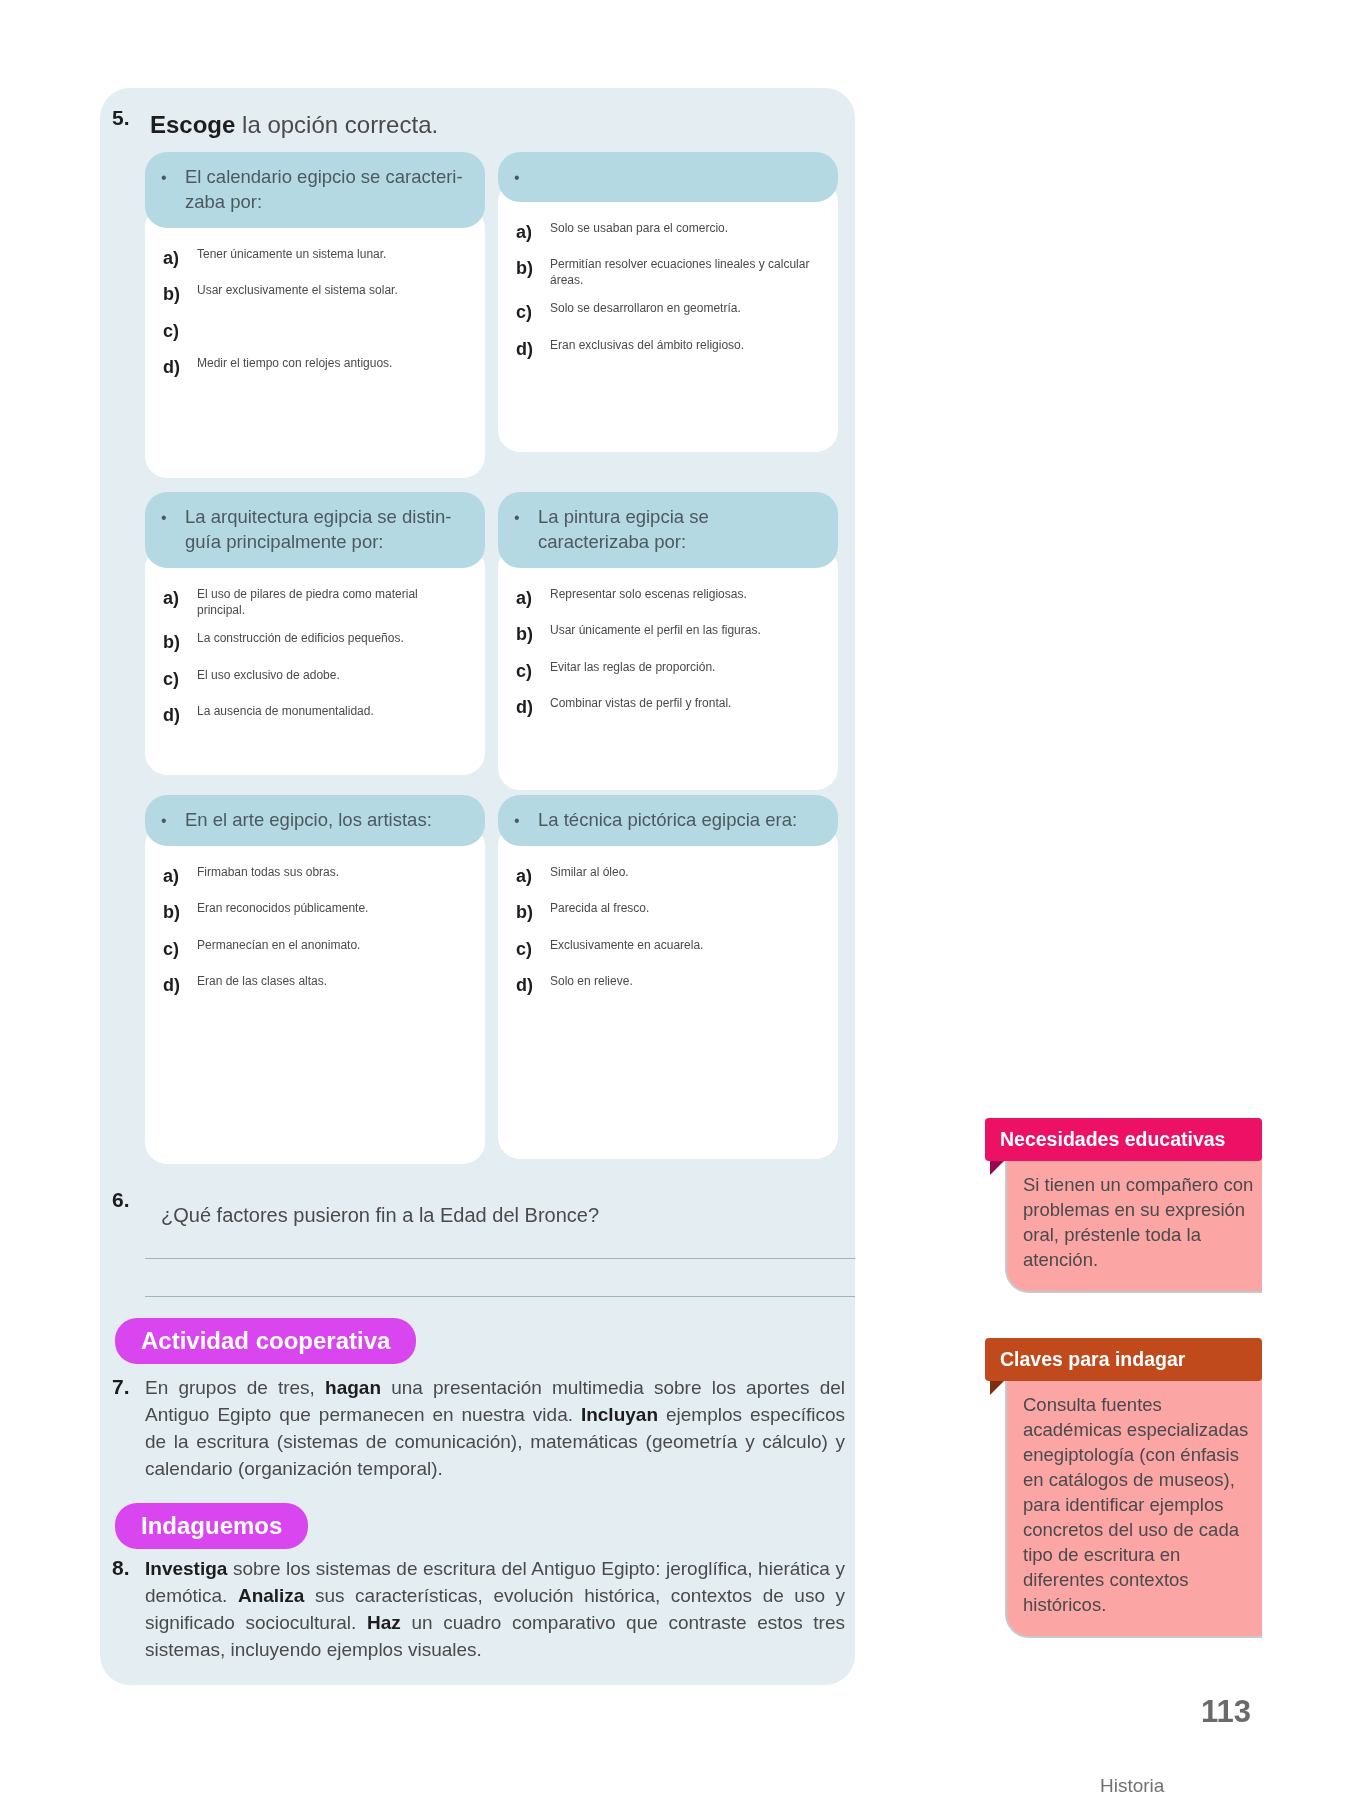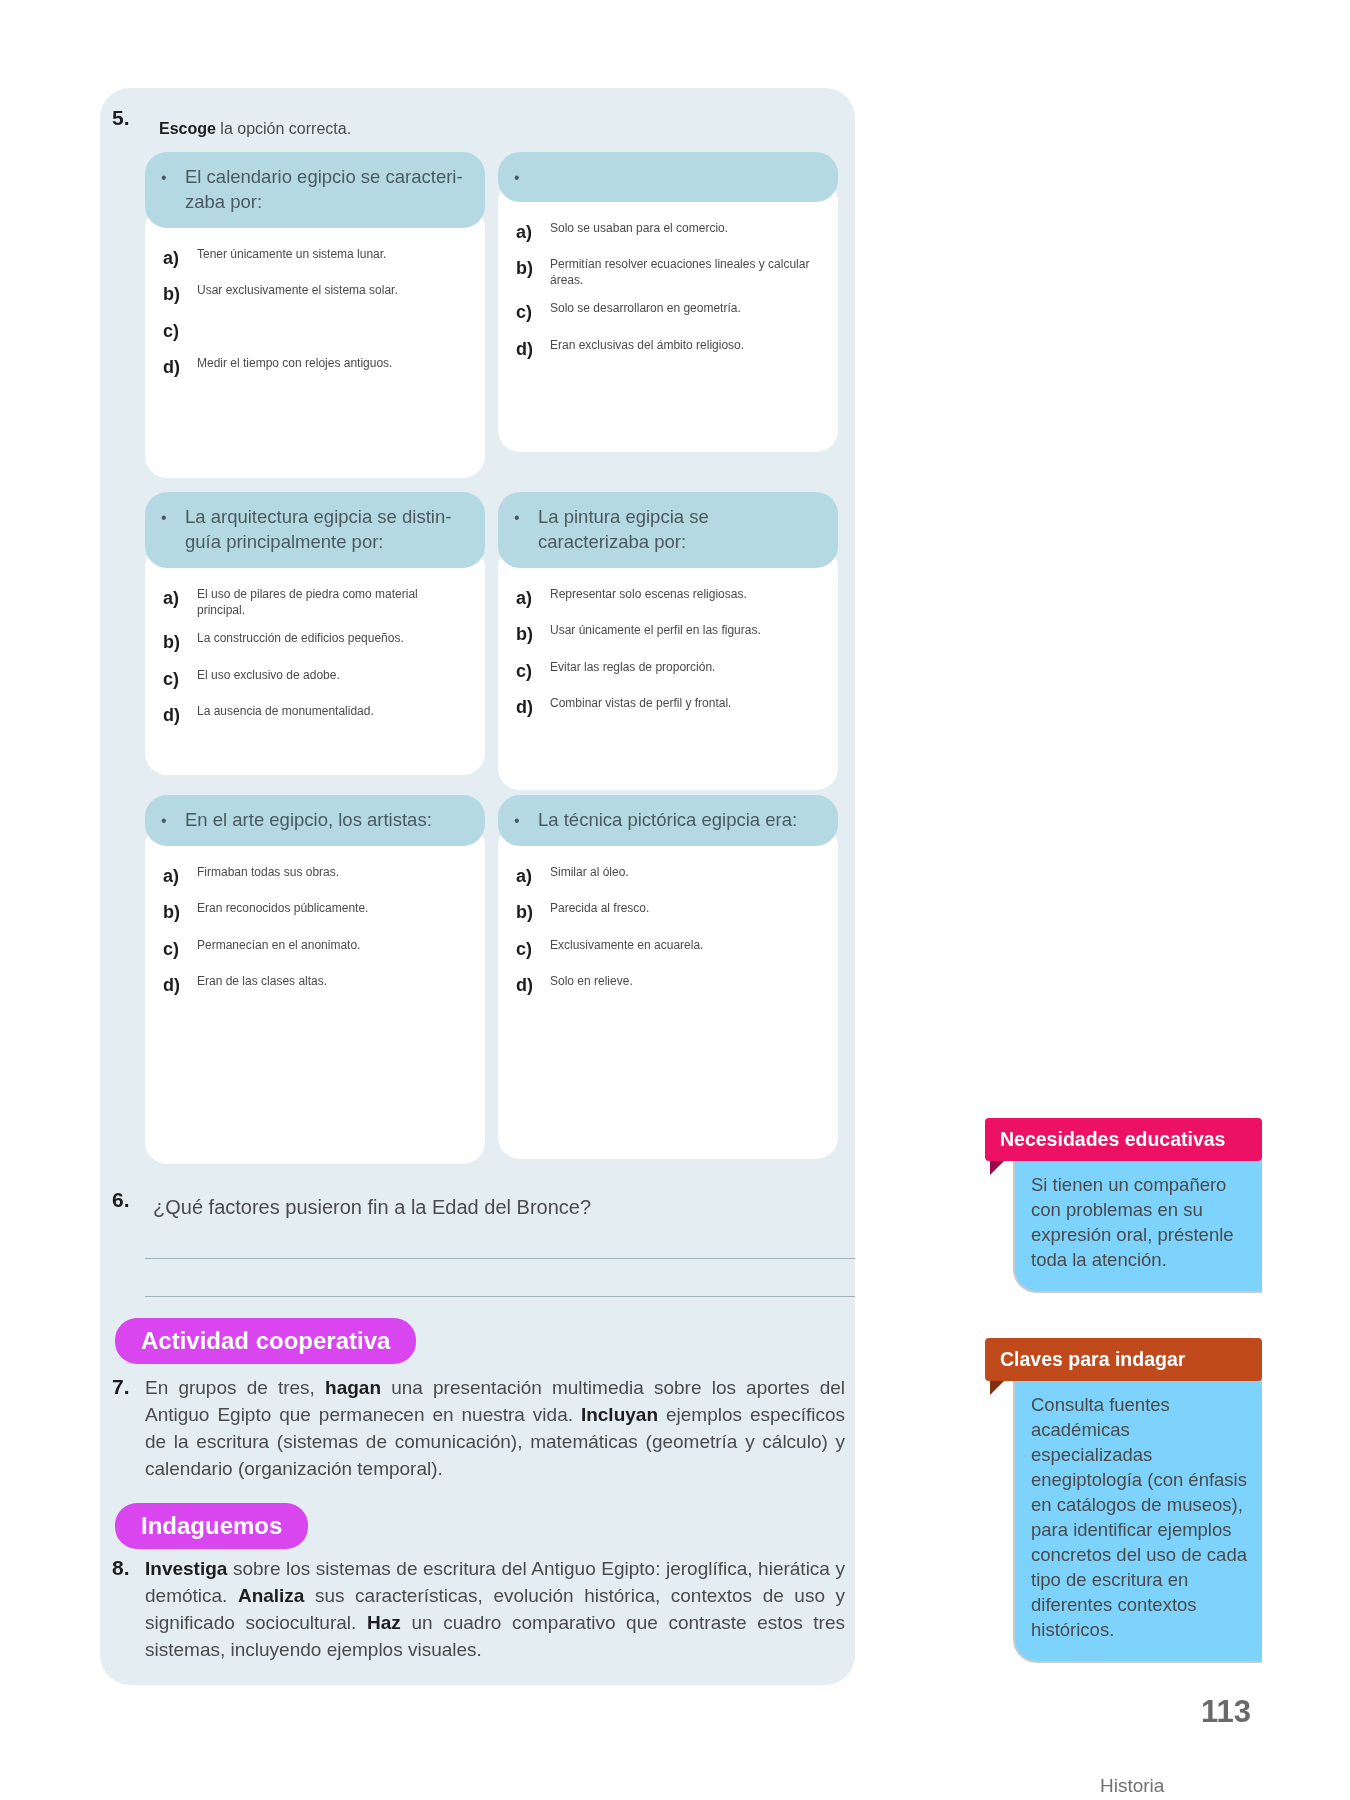--- a/index.html
+++ b/index.html
@@ -5,58 +5,58 @@
   html,body{margin:0;padding:0;background:#ffffff;}
   body{font-family:"Liberation Sans", sans-serif; color:#4a4a4c;}
   .page{position:relative;width:1350px;height:1800px;background:#ffffff;overflow:hidden;}
 
   
   .panel{position:absolute;left:100px;top:88px;width:755px;height:1597px;
          background:#e4eef2;border-radius:30px;}
 
   .qhead{position:absolute;left:12px;top:18px;display:flex;width:720px;}
   .qnum{font-weight:bold;color:#1d1d1f;font-size:21px;width:33px;flex:0 0 33px;}
-  .qhead .qtext{margin:14px;font-size:16px;color:#4a4a4c;}
+  .qhead .qtext{margin:5px;font-size:24px;color:#4a4a4c;}
   .qhead b{color:#1d1d1f;}
 
   .block{position:absolute;width:340px;}
   .bubble{position:relative;z-index:2;background:#b4d9e2;border-radius:22px;
           padding:13px 14px 13px 16px;display:flex;align-items:flex-start;}
   .bullet{flex:0 0 24px;color:#4c5960;font-size:16px;line-height:1.35;padding-top:2px;}
   .bubble-text{font-size:18.5px;line-height:1.35;color:#4c5960;}
   .card{position:relative;z-index:1;background:#ffffff;border-radius:22px;
         margin-top:-22px;padding:40px 18px 20px 18px;box-sizing:border-box;}
   .opt{display:flex;margin-bottom:12px;}
   .opt:last-child{margin-bottom:0;}
   .letter{flex:0 0 34px;font-weight:bold;color:#1d1d1f;font-size:18px;line-height:1.35;}
   .otext{font-size:12px;line-height:1.35;color:#4a4a4c;}
 
   .q6row{position:absolute;left:12px;top:1100px;display:flex;width:730px;}
-  .q6row .qtext{margin:8px;font-size:20px;color:#4a4a4c;}
+  .q6row .qtext{margin:16px;font-size:20px;color:#4a4a4c;}
   .answer-line{position:absolute;left:45px;width:710px;height:0;
                border-top:1.5px solid #9fb3ba;}
 
   .pill{position:absolute;left:15px;background:#d946ef;color:#ffffff;font-weight:bold;
         font-size:24px;padding:9px 26px;border-radius:22px;display:inline-block;}
 
   .qpara{position:absolute;left:12px;display:flex;width:733px;}
   .qpara p{margin:0;font-size:19px;line-height:1.42;text-align:justify;width:700px;color:#4a4a4c;}
   .qpara b{color:#1d1d1f;}
 
   
   .callout{position:absolute;width:277px;}
   .co-header{position:relative;z-index:2;color:#ffffff;font-weight:bold;font-size:19.5px;
              padding:10px 15px;border-radius:4px;box-sizing:border-box;}
   .co-header::after{content:"";position:absolute;left:5px;top:100%;width:0;height:0;
              border-top:14px solid transparent;border-right:14px solid transparent;}
   .pink .co-header{background:#ec1164;}
   .pink .co-header::after{border-top-color:#97094c;}
   .orange .co-header{background:#c14a1d;}
   .orange .co-header::after{border-top-color:#7e2f10;}
-  .co-body{position:relative;z-index:1;background:#7dd3fc;margin-left:28px;margin-top:-8px;
+  .co-body{position:relative;z-index:1;background:#fca5a5;margin-left:20px;margin-top:-8px;
            border-left:2px solid #c6cacc;border-bottom:2px solid #c6cacc;
            border-bottom-left-radius:24px;padding:20px 6px 18px 16px;}
   .co-body p{margin:0;font-size:18.5px;line-height:1.35;color:#4a4a4c;}
 
   
   .footer-course{position:absolute;left:1100px;top:1776px;width:90px;text-align:left;
                  color:#717175;font-size:19px;line-height:1.1;}
   .footer-page{position:absolute;left:1201px;top:1694px;color:#6a6a6c;
                font-size:31px;font-weight:bold;}
 </style>

